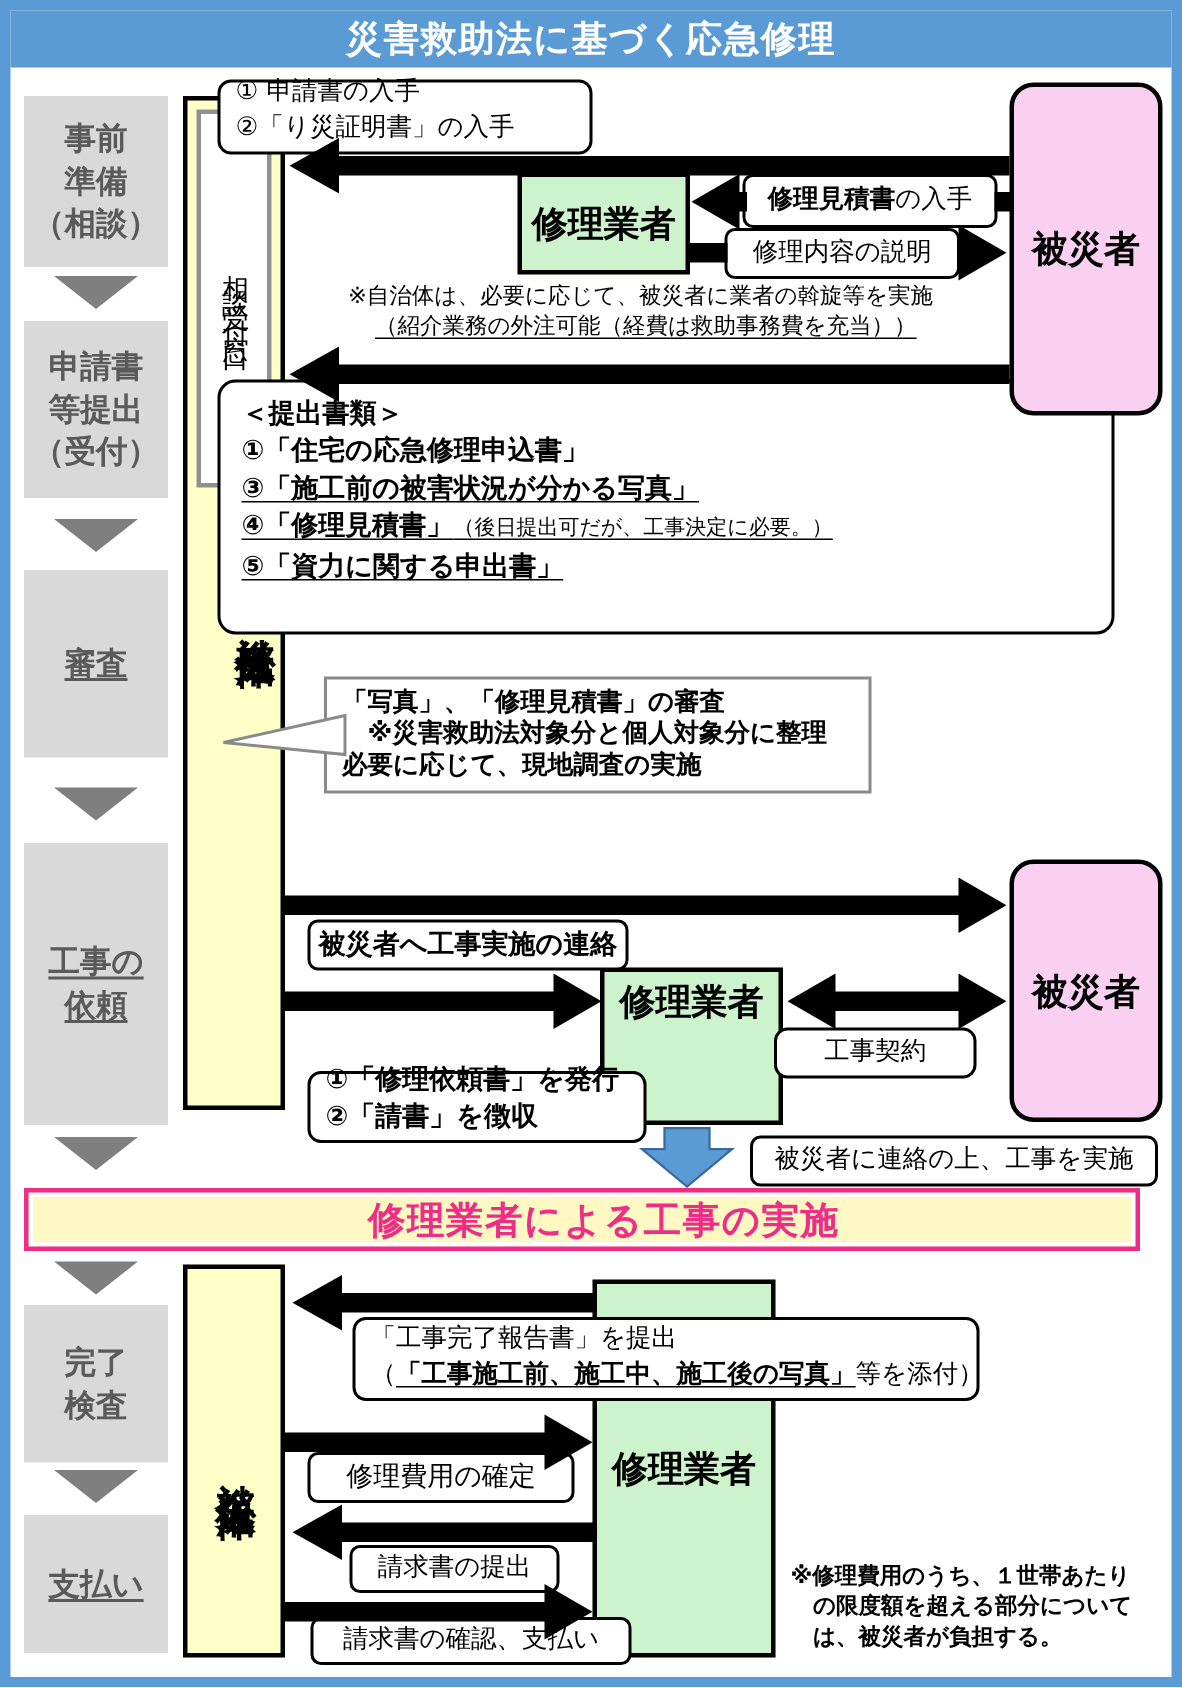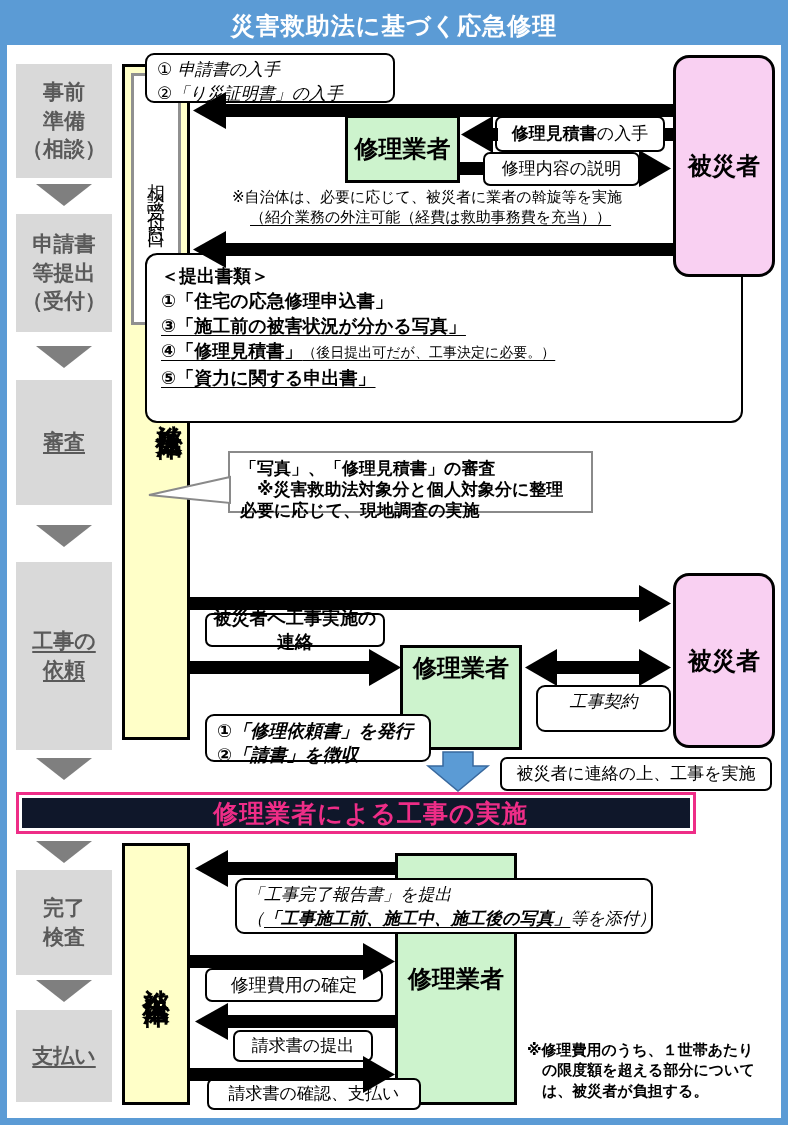--- a/index.html
+++ b/index.html
@@ -22,31 +22,31 @@
   .yellowbar{background:#ffffc8;border:3px solid #000;z-index:1;}
   .vtext{writing-mode:vertical-rl;text-orientation:upright;}
   .window{border:3px solid #909090;background:#fff;display:flex;align-items:center;justify-content:center;
           font-size:18px;letter-spacing:10px;z-index:2;}
   .muni{display:flex;align-items:flex-start;justify-content:center;font-weight:bold;font-size:27px;
         letter-spacing:2px;z-index:2;}
   .muni2{display:flex;align-items:center;justify-content:center;font-weight:bold;font-size:27px;
         letter-spacing:3px;z-index:2;}
   .rbox{border:2px solid #000;border-radius:9px;background:#fff;z-index:2;}
   .cbox{display:flex;align-items:center;justify-content:center;text-align:center;}
-  .lines{display:flex;flex-direction:column;justify-content:flex-start;padding:3px 10px;font-style:italic;}
+  .lines{display:flex;flex-direction:column;justify-content:flex-end;padding:3px 10px;}
   .fs17{font-size:17px;line-height:1.4;}
   .fs18{font-size:18px;line-height:1.35;}
   .bold{font-weight:bold;}
   .subbox{padding:8px 14px;border-width:2.5px;border-radius:12px;}
   .subbox div{font-size:18px;font-weight:bold;line-height:25px;white-space:nowrap;}
   .subbox .sm{font-size:14px;font-weight:normal;}
   .callout{border:2px solid #8a8a8a;background:#fff;padding:5px 10px;z-index:2;}
   .callout div{font-size:17px;font-weight:bold;line-height:21px;white-space:nowrap;}
   .note{z-index:2;font-size:15px;line-height:1.35;}
-  .banner{left:16px;top:792px;width:680px;height:42px;background:#0f172a;border:3px solid #ee2d87;
+  .banner{left:16px;top:792px;width:744px;height:42px;background:#fef9c3;border:3px solid #ee2d87;
           box-shadow:inset 0 0 0 3px #fff;color:#ee2d87;font-weight:bold;font-size:25px;
           display:flex;align-items:center;justify-content:center;z-index:2;letter-spacing:1px;padding-left:29px;}
   .smallnote{font-size:13px;line-height:1.18;z-index:2;}
   .paynote{font-size:15px;font-weight:bold;line-height:1.35;z-index:2;}
   svg.overlay{position:absolute;left:0;top:0;z-index:4;pointer-events:none;}
 </style>
 </head>
 <body>
 
 <div class="canvas">
@@ -119,34 +119,34 @@
   </div>
 
   <div class="abs rbox subbox" style="left:145px;top:253px;width:598px;height:170px;">
     <div>＜提出書類＞</div>
     <div>①「住宅の応急修理申込書」</div>
     <div class="u">③「施工前の被害状況が分かる写真」</div>
     <div class="u"><span>④「修理見積書」</span><span class="sm">（後日提出可だが、工事決定に必要。）</span></div>
     <div class="u">⑤「資力に関する申出書」</div>
   </div>
 
-  <div class="abs callout" style="left:228px;top:451px;width:365px;height:62px;">
+  <div class="abs callout" style="left:216px;top:451px;width:365px;height:78px;">
     <div>「写真」、「修理見積書」の審査</div>
     <div>　※災害救助法対象分と個人対象分に整理</div>
     <div>必要に応じて、現地調査の実施</div>
   </div>
 
-  <div class="abs rbox cbox fs18 bold" style="left:205px;top:613px;width:180px;height:34px;border-radius:7px;">
+  <div class="abs rbox cbox fs18 bold" style="left:205px;top:613px;width:214px;height:34px;border-radius:7px;">
       <span>被災者へ工事実施の連絡</span>
     </div>
   <div class="abs rbox lines fs18 bold" style="left:205px;top:682px;width:226px;height:48px;margin-top:32px;">
     <div>①「修理依頼書」を発行</div>
     <div>②「請書」を徴収</div>
   </div>
-  <div class="abs rbox lines fs17" style="left:536px;top:685px;width:135px;height:47px;text-align:center;">
+  <div class="abs rbox lines fs17" style="left:516px;top:685px;width:135px;height:34px;text-align:center;">
     <div>工事契約</div>
   </div>
   <div class="abs rbox cbox fs17" style="left:500px;top:757px;width:272px;height:34px;border-radius:7px;">
       <span>被災者に連絡の上、工事を実施</span>
     </div>
 
   <div class="abs banner">
       <span>修理業者による工事の実施</span>
     </div>
 

